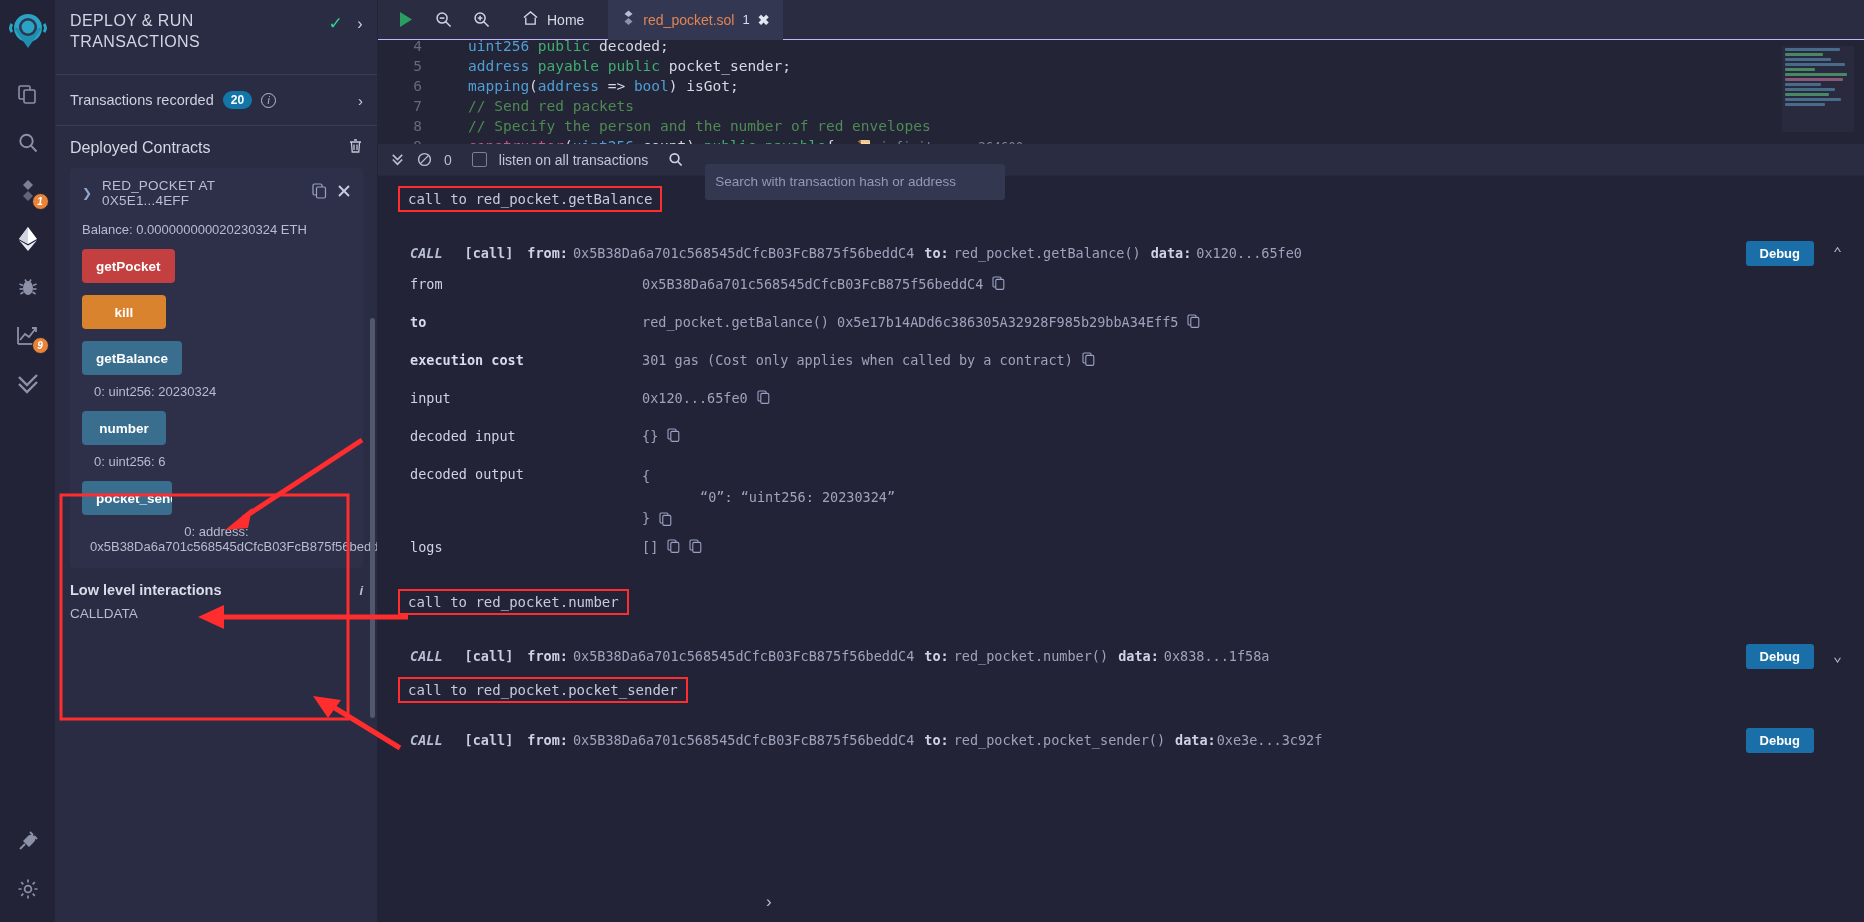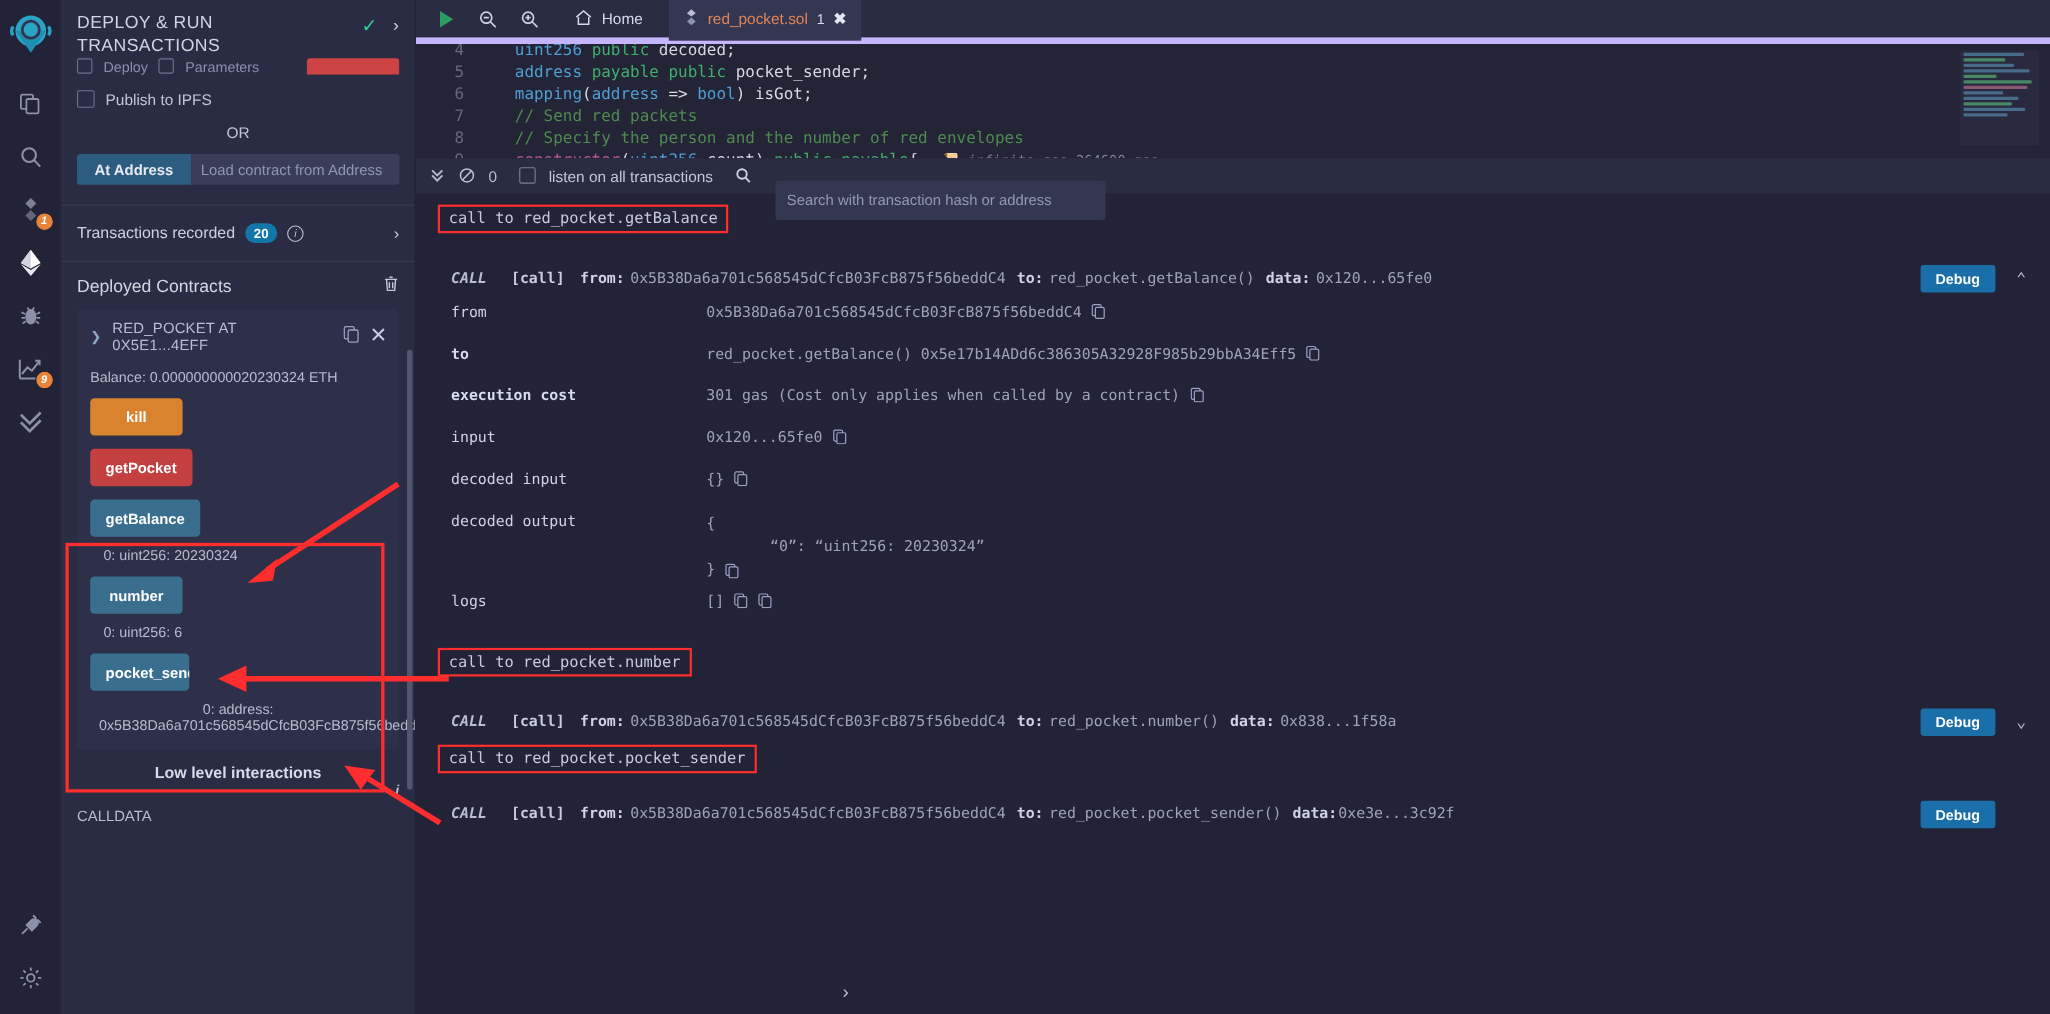--- a/index.html
+++ b/index.html
@@ -122,37 +122,37 @@
   .fn-red { background: #c43f3f; }
   .fn-orange { background: #d9832e; }
   .fn-blue { background: #3a6e8f; }
   .fn-blue-wide { background: #3a6e8f; width: 90px; overflow: hidden; white-space: nowrap; justify-content: flex-start;}
 
   .retval { color: #b7bccf; font-size: 13px; margin-top: 9px; padding-left: 12px; }
   .retval-addr { text-align: center; line-height: 15px; padding: 0 8px; }
 
   .lli-head {
     display: flex; align-items: center;
-    padding: 14px 14px 0 14px; color: #d9dce8; font-size: 14.5px; font-weight: bold; flex-direction: column;
+    padding: 14px 14px 0 14px; color: #d9dce8; font-size: 14.5px; font-weight: bold;
   }
   .lli-i { margin-left: auto; color: #b9bdd0; font-style: italic; font-size: 13px;}
   .calldata { padding: 8px 14px 0 14px; color: #b7bccf; font-size: 13.5px; }
 
   .lp-vscroll {
     position: absolute; right: 2px; top: 318px; width: 5px; height: 400px;
     background: #52566f; border-radius: 3px;
   }
 
   
   .main { flex: 1; position: relative; background: #222336; overflow: hidden;}
 
   
   .ed-topbar {
     height: 40px; background: #2a2c42; display: flex; align-items: center;
-    padding-left: 10px; gap: 4px; border-bottom: 6px solid #c4b5fd;
+    padding-left: 10px; gap: 4px; border-bottom: 1px solid #c4b5fd;
   }
   .tb-ic { width: 34px; height: 32px; display: flex; align-items: center; justify-content: center; cursor: pointer;}
   .tab {
     height: 40px; display: flex; align-items: center; gap: 8px;
     padding: 0 14px; font-size: 14px; background: #343751; margin-left: 6px;
     cursor: pointer;
   }
   .tab-home { background: transparent; color: #d6d9e6; }
   .tab-file { color: #e08456; }
   .tab-num { color: #d9dbe8; font-size: 13px; }
@@ -360,41 +360,20 @@
 
   <div class="leftpanel">
     <div class="lp-header">
       <div class="lp-title">DEPLOY &amp; RUN TRANSACTIONS</div>
       <div class="lp-head-icons">
         <span class="check-ic">✓</span>
         <span class="chev-ic">›</span>
       </div>
     </div>
 
-    <div class="lp-body">
-      <div class="row-cut">
-        <span class="cbox" style="width:14px;height:14px"></span>
-        <span class="cut-txt">Deploy</span>
-        <span class="cbox" style="width:14px;height:14px"></span>
-        <span class="cut-txt">Parameters</span>
-        <span class="cut-red"></span>
-      </div>
-
-      <div class="cbrow">
-        <span class="cbox"></span>
-        <span class="cblabel">Publish to IPFS</span>
-      </div>
-
-      <div class="orline">OR</div>
-
-      <div class="ataddr-row">
-        <button class="ataddr-btn">At Address</button>
-        <input class="ataddr-in" placeholder="Load contract from Address" style="">
-      </div>
-    </div>
 
     <div class="divider"></div>
 
     <div class="tx-rec">
       <span>Transactions recorded</span>
       <span class="pill">20</span>
       <span class="info-ic">i</span>
       <span class="tx-chev">›</span>
     </div>
 
@@ -426,24 +405,24 @@
             <line x1="2" y1="2" x2="12" y2="12"></line>
               <line x1="12" y1="2" x2="2" y2="12"></line>
           </svg>
         </span>
       </div>
 
       <div class="cc-bal">Balance: 0.000000000020230324 ETH</div>
 
       <div>
         <div>
+          <button class="fnbtn fn-red">getPocket</button>
+        </div>
+        <div>
           <button class="fnbtn fn-orange">kill</button>
-        </div>
-        <div>
-          <button class="fnbtn fn-red">getPocket</button>
         </div>
         <div>
           <button class="fnbtn fn-blue">getBalance</button>
           <div class="retval">0: uint256: 20230324</div>
         </div>
         <div>
           <button class="fnbtn fn-blue">number</button>
           <div class="retval">0: uint256: 6</div>
         </div>
         <div>

